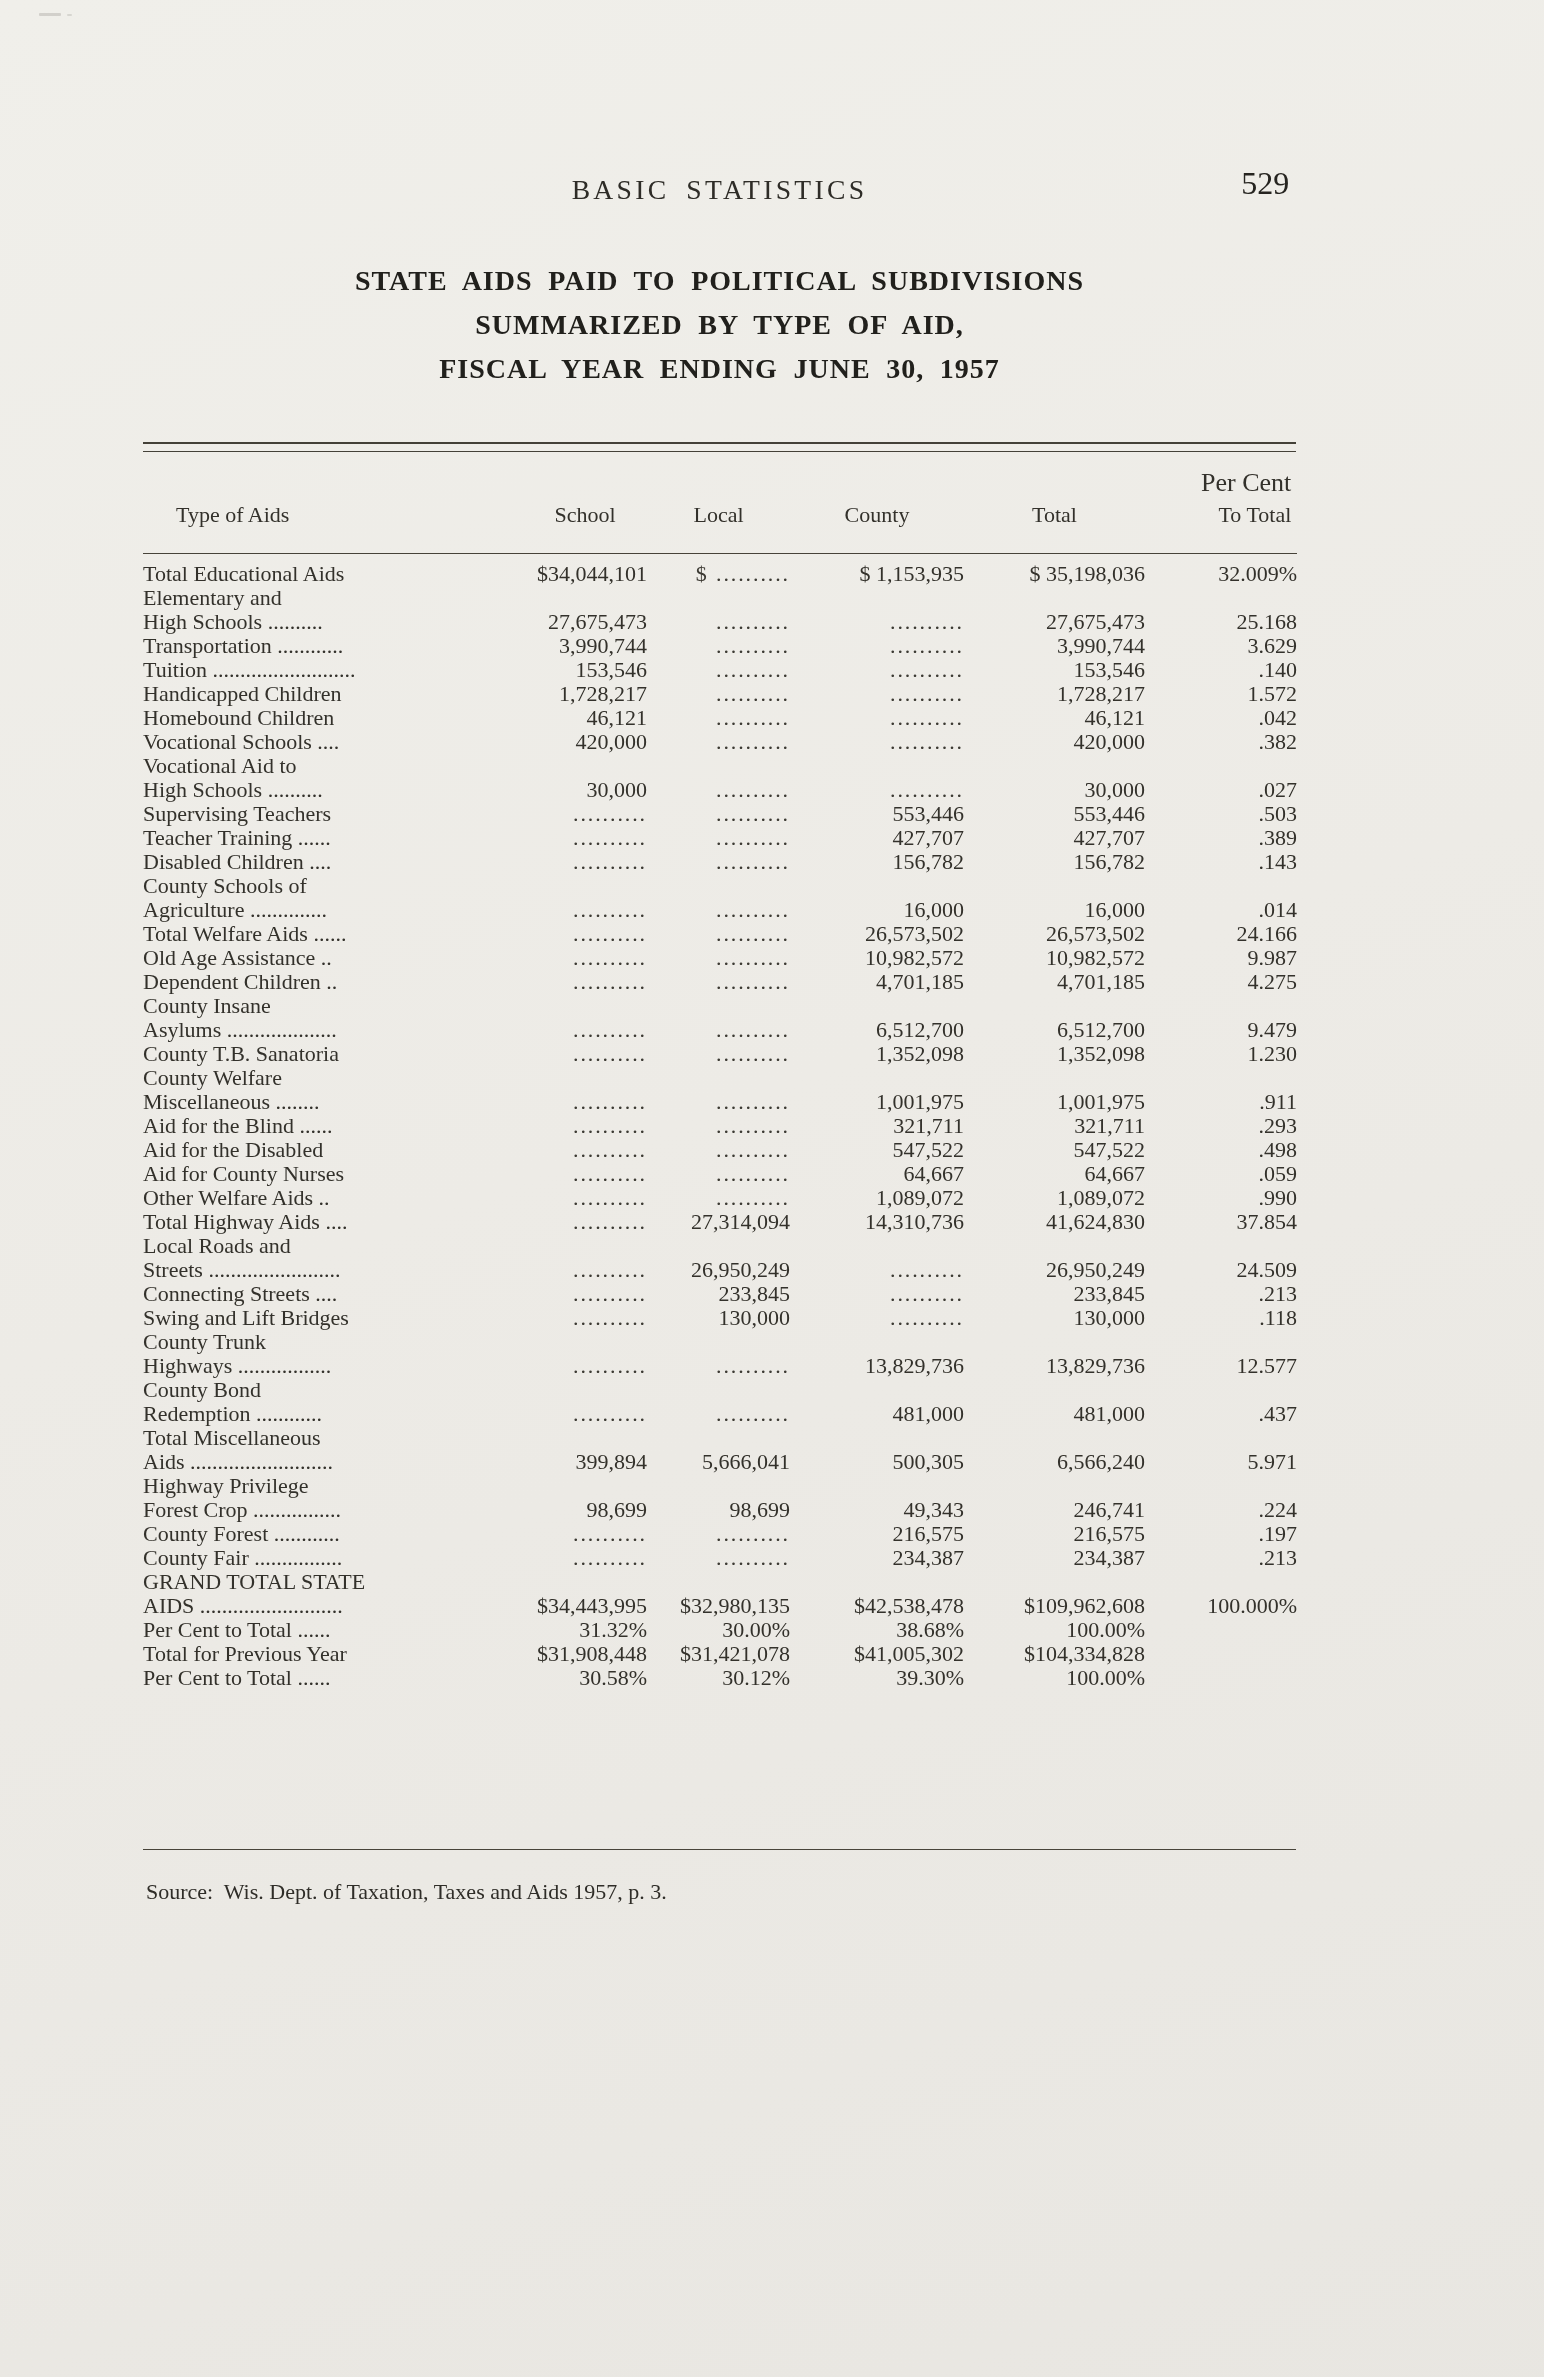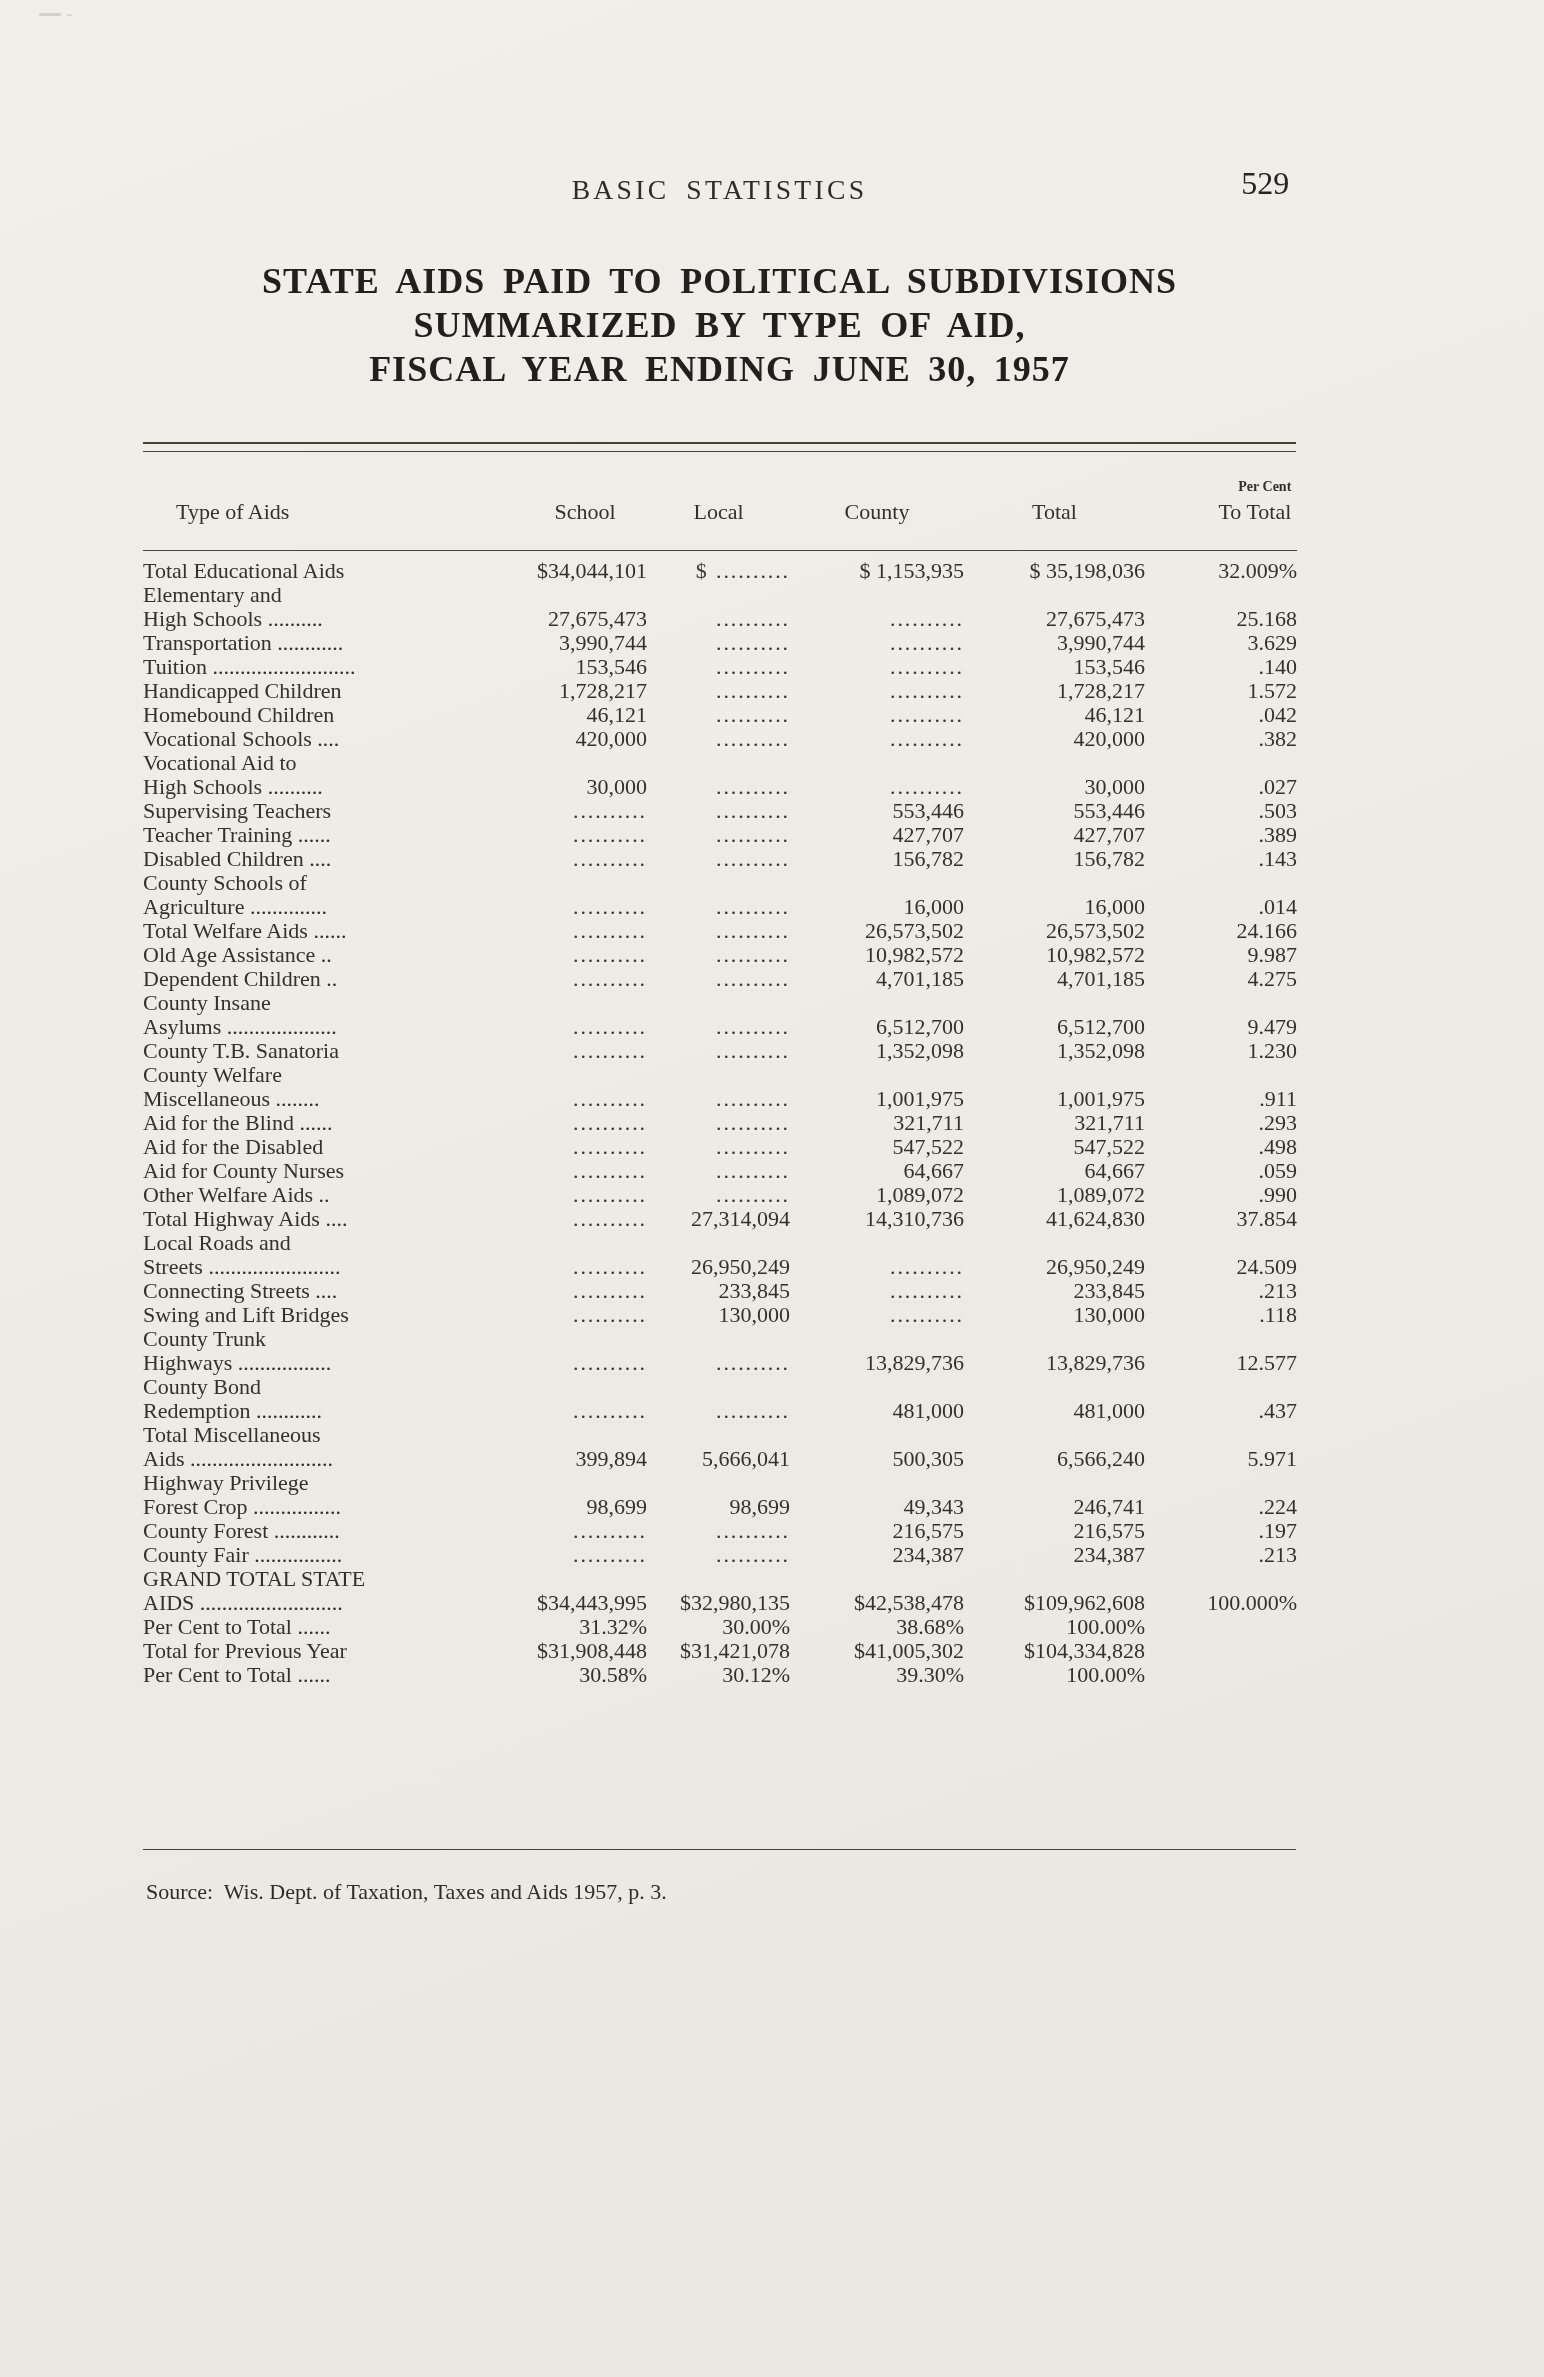--- a/index.html
+++ b/index.html
@@ -16,34 +16,34 @@
   .running-head{
     position:absolute;top:174px;left:0;width:100%;
     text-align:center;font-size:27.6px;letter-spacing:3.3px;word-spacing:6.7px;color:#2e2c27;
   }
   .page-number{
     position:absolute;top:165px;right:6.7px;
     font-size:32px;color:#262420;
   }
   .title{
     position:absolute;top:259px;left:0;width:100%;
-    text-align:center;font-weight:bold;font-size:36px;line-height:44px;
+    text-align:center;font-weight:bold;font-size:28px;line-height:44px;
     letter-spacing:1px;word-spacing:7.6px;color:#21201c;
   }
   .double-rule{
     position:absolute;top:442px;left:0;width:100%;height:6.7px;
     border-top:2.4px solid #444138;border-bottom:1.9px solid #444138;
   }
   table.aids{
     position:absolute;top:468px;left:0;width:1153px;
     border-collapse:collapse;table-layout:fixed;
     font-size:22px;color:#33312b;
   }
   table.aids td{padding:0;white-space:nowrap;overflow:visible;vertical-align:bottom;}
-  thead tr.h1 td{height:27px;font-size:14px;font-weight:bold;}
+  thead tr.h1 td{height:27px;font-size:26px;}
   thead tr.h2 td{height:30px;padding-bottom:25px;border-bottom:1.9px solid #474339;font-size:22px;font-family:Liberation Serif, serif;}
   thead td.left{text-align:left;padding-left:33px;}
   thead td.c{text-align:center;}
   thead td.r{text-align:right;padding-right:5.7px;}
   tbody td{height:24px;line-height:24px;}
   tbody tr:first-child td{padding-top:8px;}
   td.label{text-align:left;}
   td.ind0{padding-left:4.8px;}
   td.ind1{padding-left:29.5px;margin-top:40px;}
   td.ind2{padding-left:56px;}

